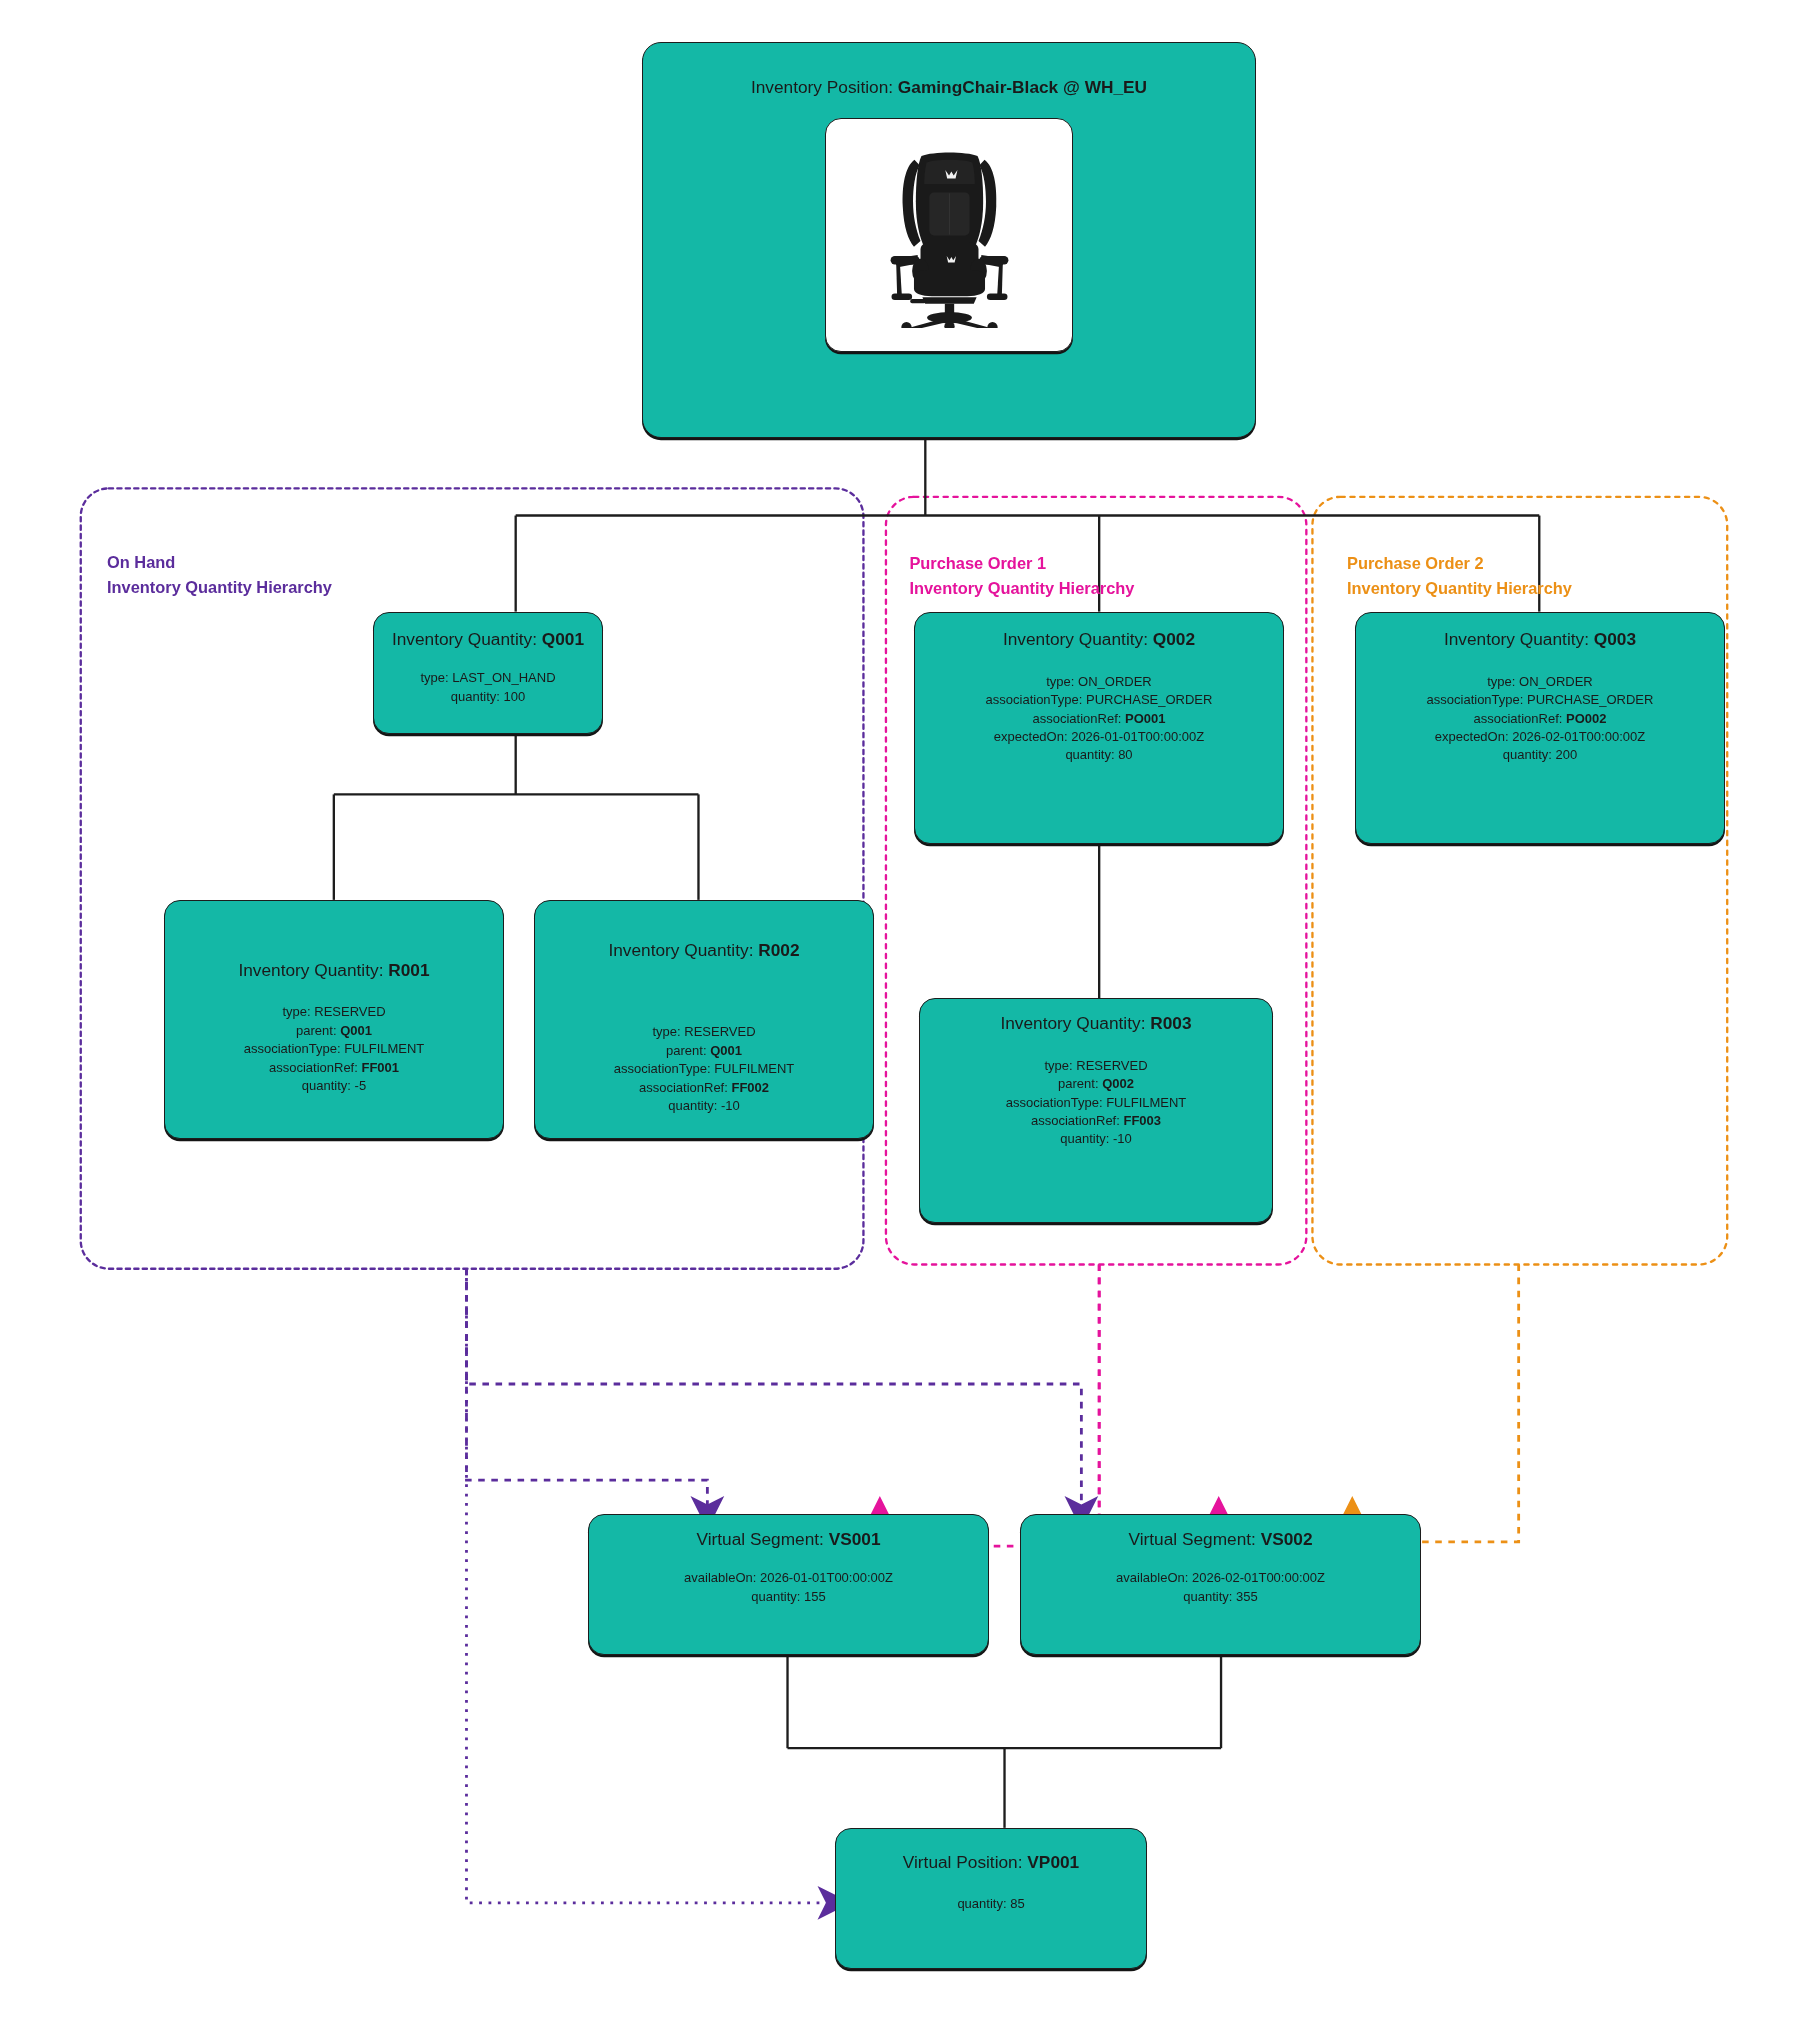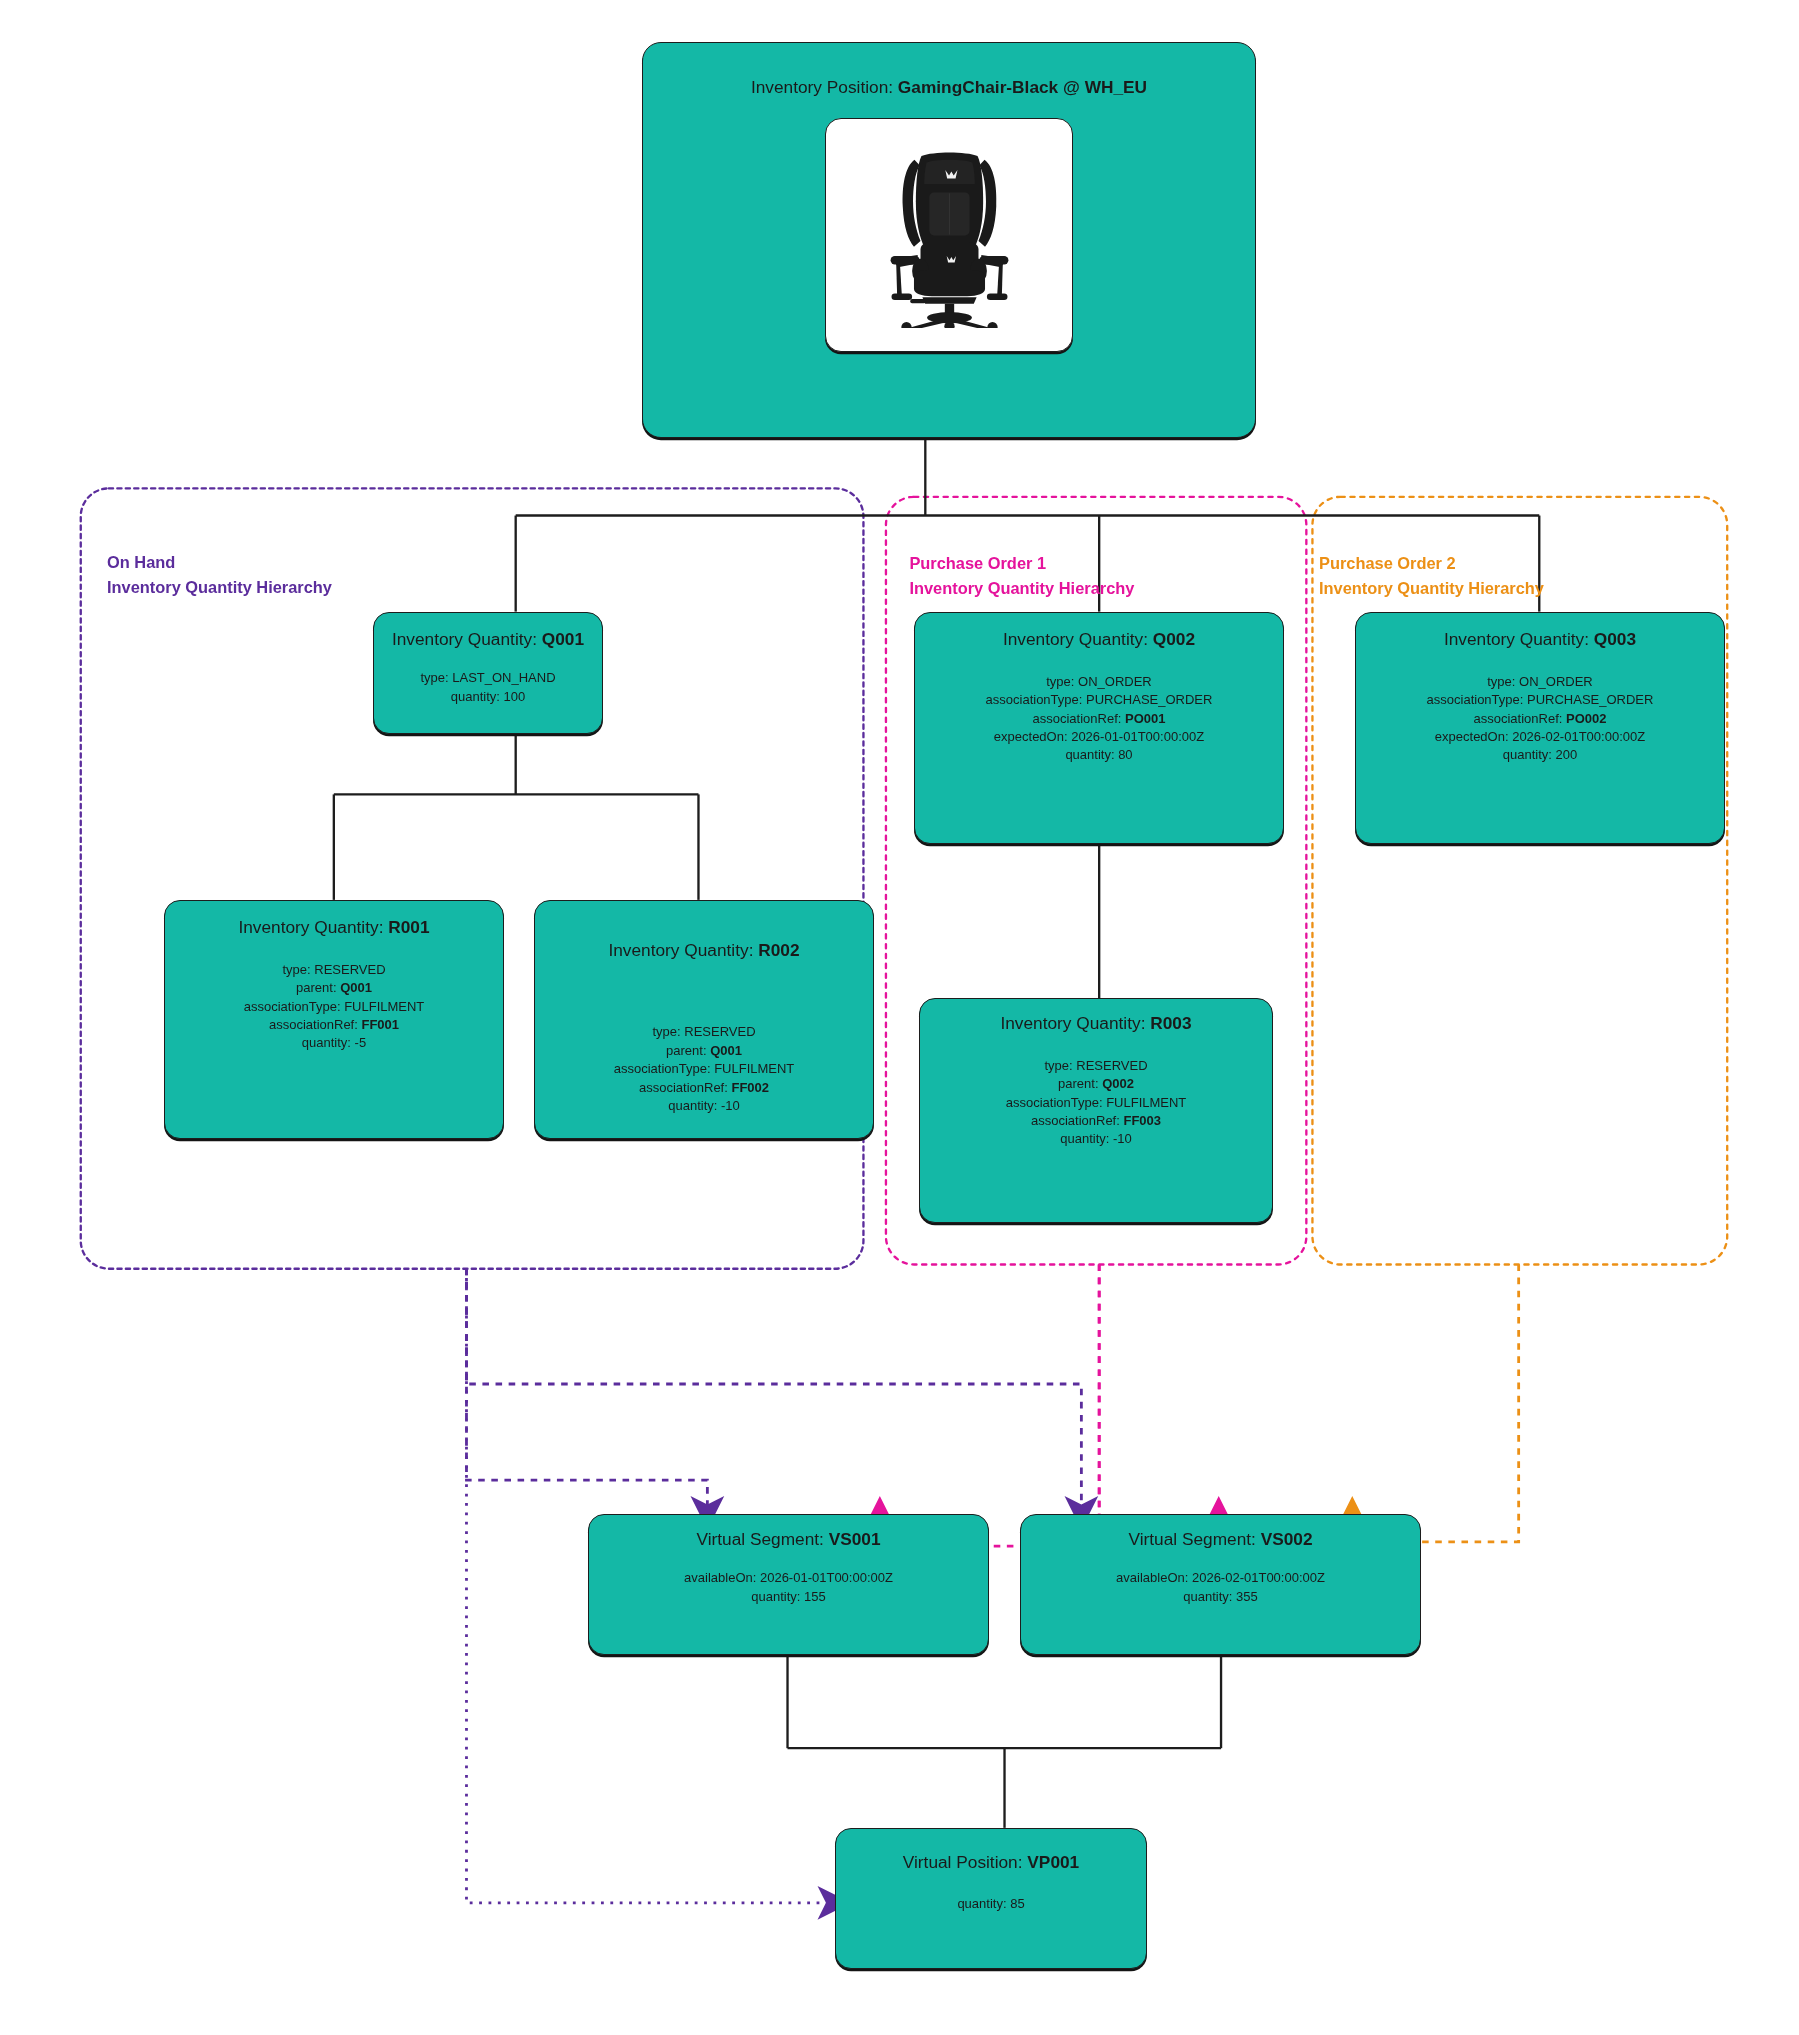--- a/index.html
+++ b/index.html
@@ -141,21 +141,21 @@
   </div>
 
   <div class="group" style="left:886px; top:497px; width:420px; height:768px;">
     <div class="glabel" style="left:23.4px; top:34px; color:#E5139C;">
       <div>Purchase Order 1</div>
       <div>Inventory Quantity Hierarchy</div>
     </div>
   </div>
 
   <div class="group" style="left:1312px; top:497px; width:415px; height:768px;">
-    <div class="glabel" style="left:7px; top:34px; color:#EC9016;">
+    <div class="glabel" style="left:35px; top:34px; color:#EC9016;">
       <div>Purchase Order 2</div>
       <div>Inventory Quantity Hierarchy</div>
     </div>
   </div>
 
   <div class="node" style="left:642px; top:42px; width:614px; height:396px; justify-content:flex-start; padding-top:34px; border-radius:19px;">
     <div class="title">
       <span>Inventory Position: </span><b>GamingChair-Black @ WH_EU</b>
     </div>
     <div style="height:19.7px;"></div>
@@ -244,21 +244,21 @@
     <div class="gap-md"></div>
     <div class="attrs">
       <div>type: ON_ORDER</div>
       <div>associationType: PURCHASE_ORDER</div>
       <div>associationRef: <b>PO002</b></div>
       <div>expectedOn: 2026-02-01T00:00:00Z</div>
       <div>quantity: 200</div>
     </div>
   </div>
 
-  <div class="node" style="left:164px; top:900px; width:340px; height:239px; justify-content:flex-start; padding-top:16px;">
+  <div class="node" style="left:164px; top:900px; width:340px; height:239px; justify-content:center; padding-top:16px;">
     <div class="title">
       <span>Inventory Quantity: </span><b>R001</b>
     </div>
     <div class="gap-md"></div>
     <div class="attrs">
       <div>type: RESERVED</div>
       <div>parent: <b>Q001</b></div>
       <div>associationType: FULFILMENT</div>
       <div>associationRef: <b>FF001</b></div>
       <div>quantity: -5</div>

